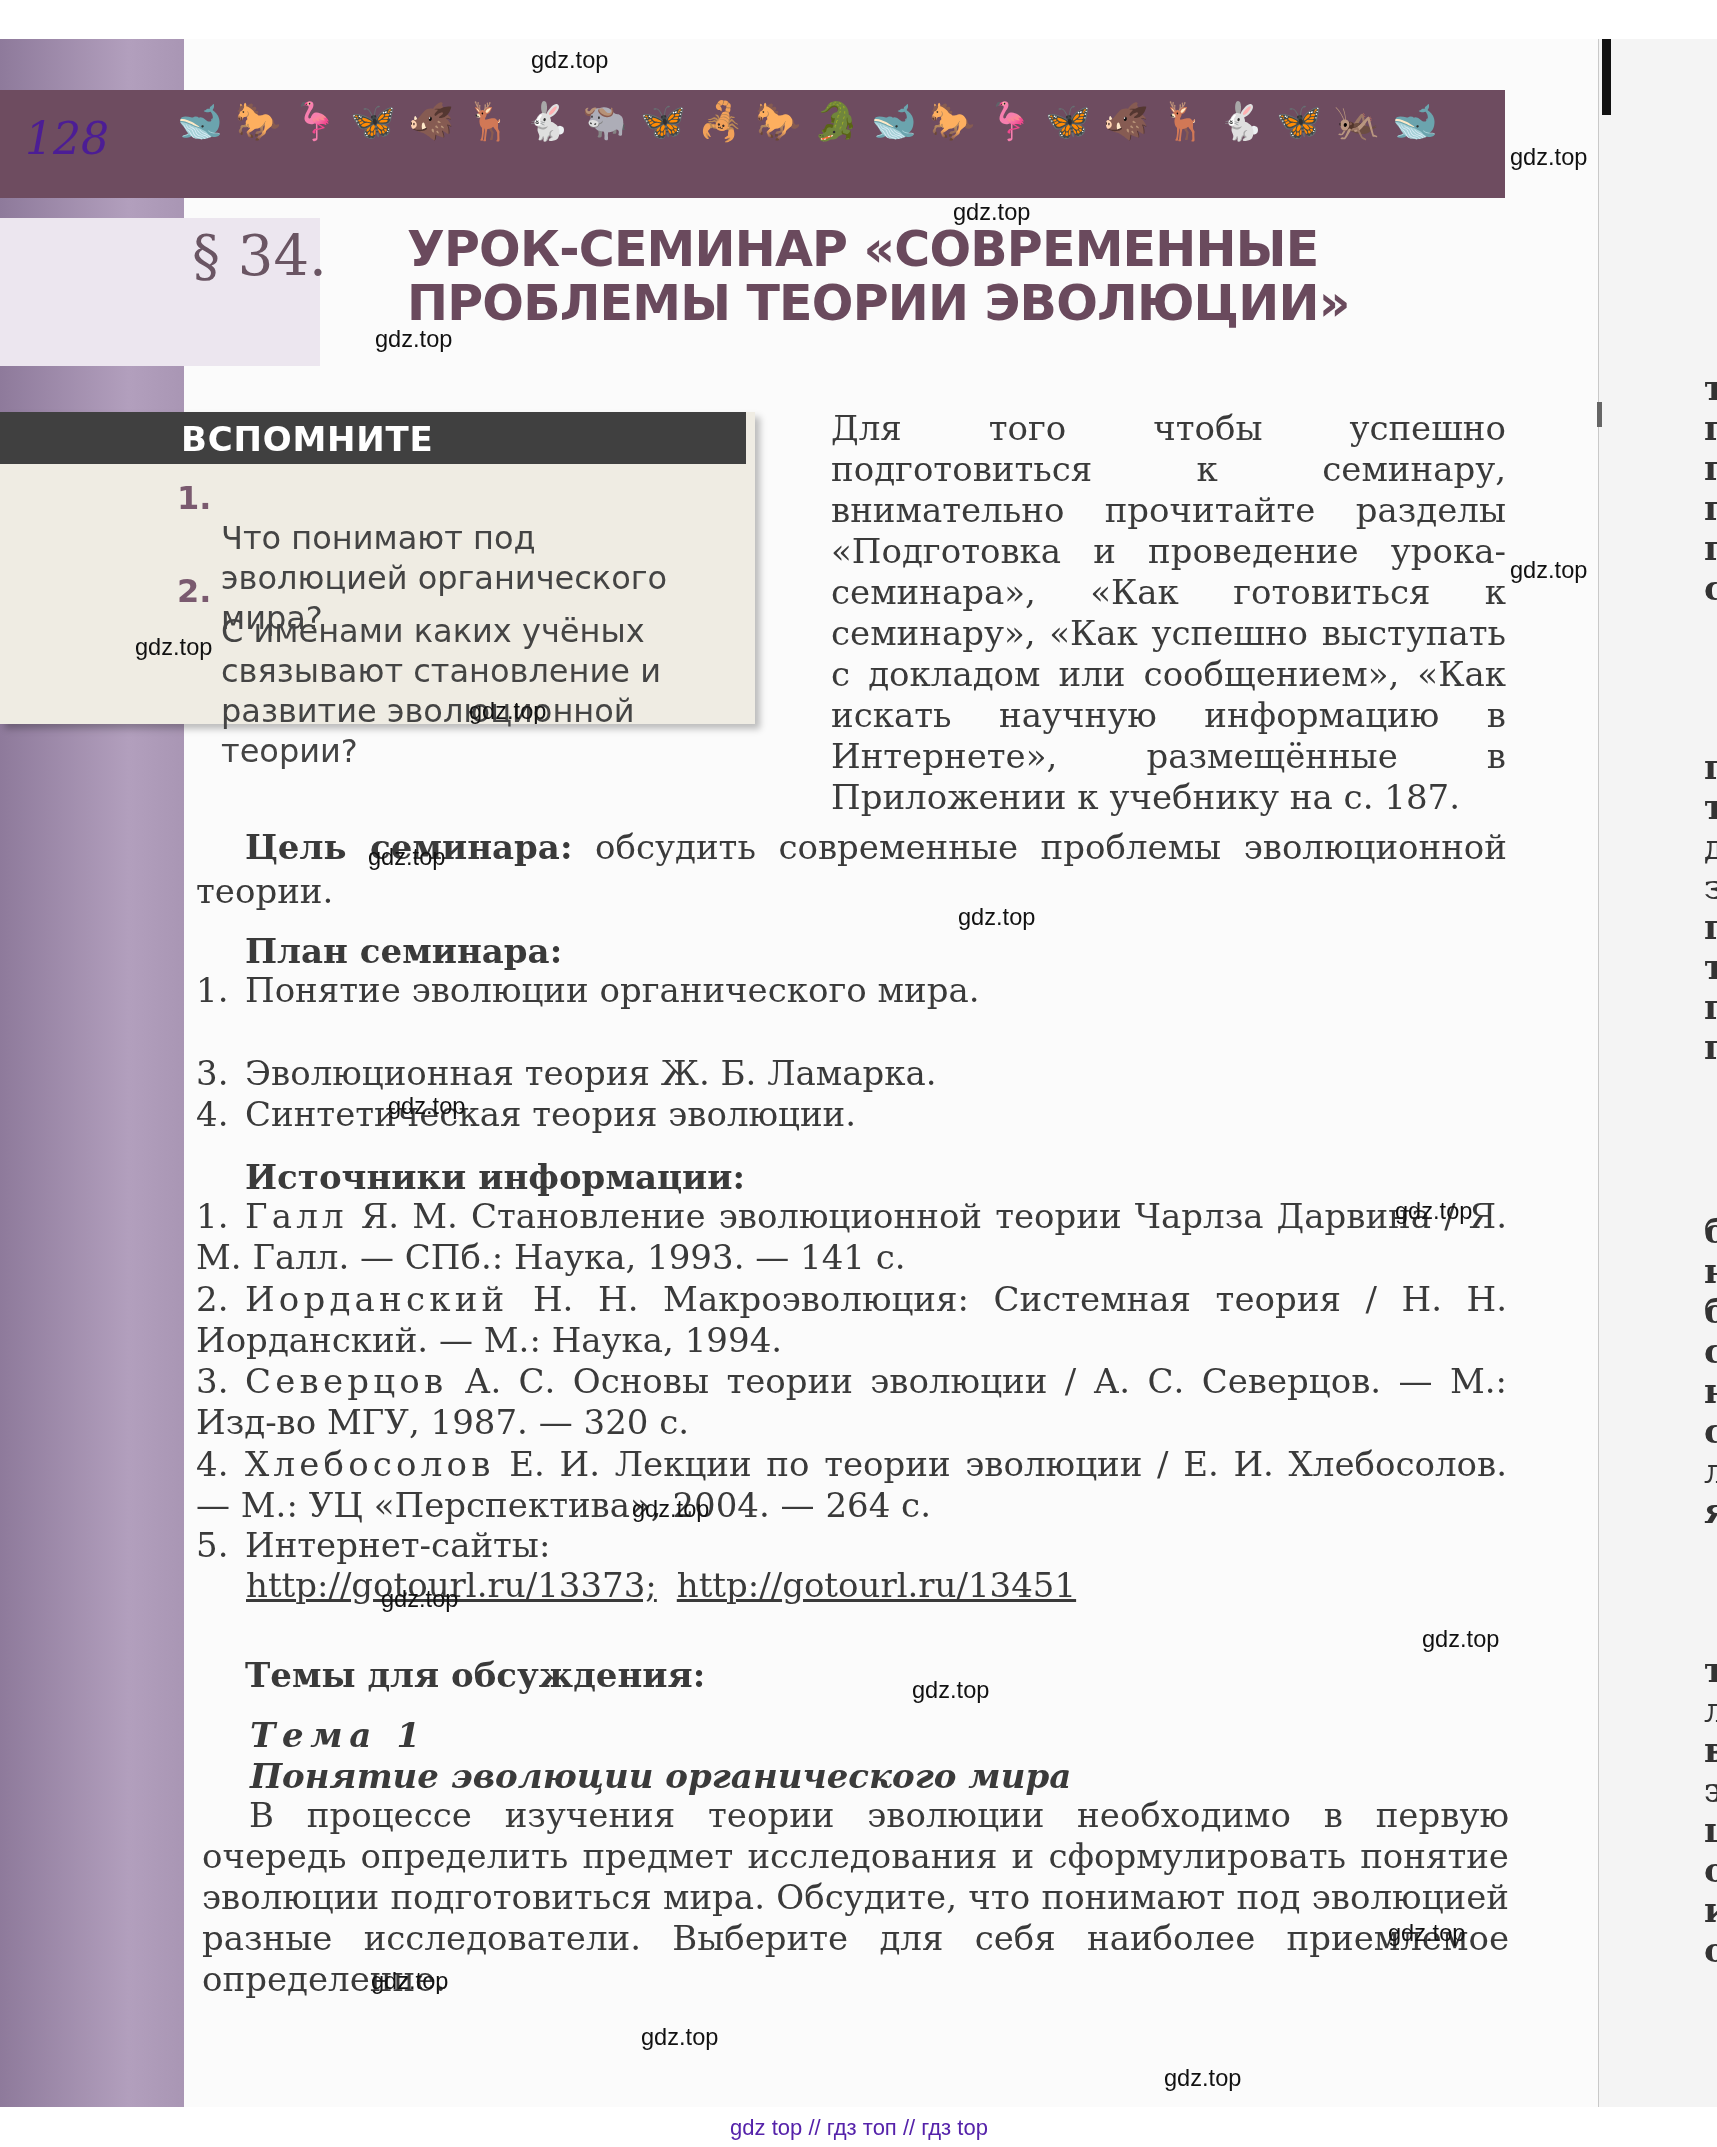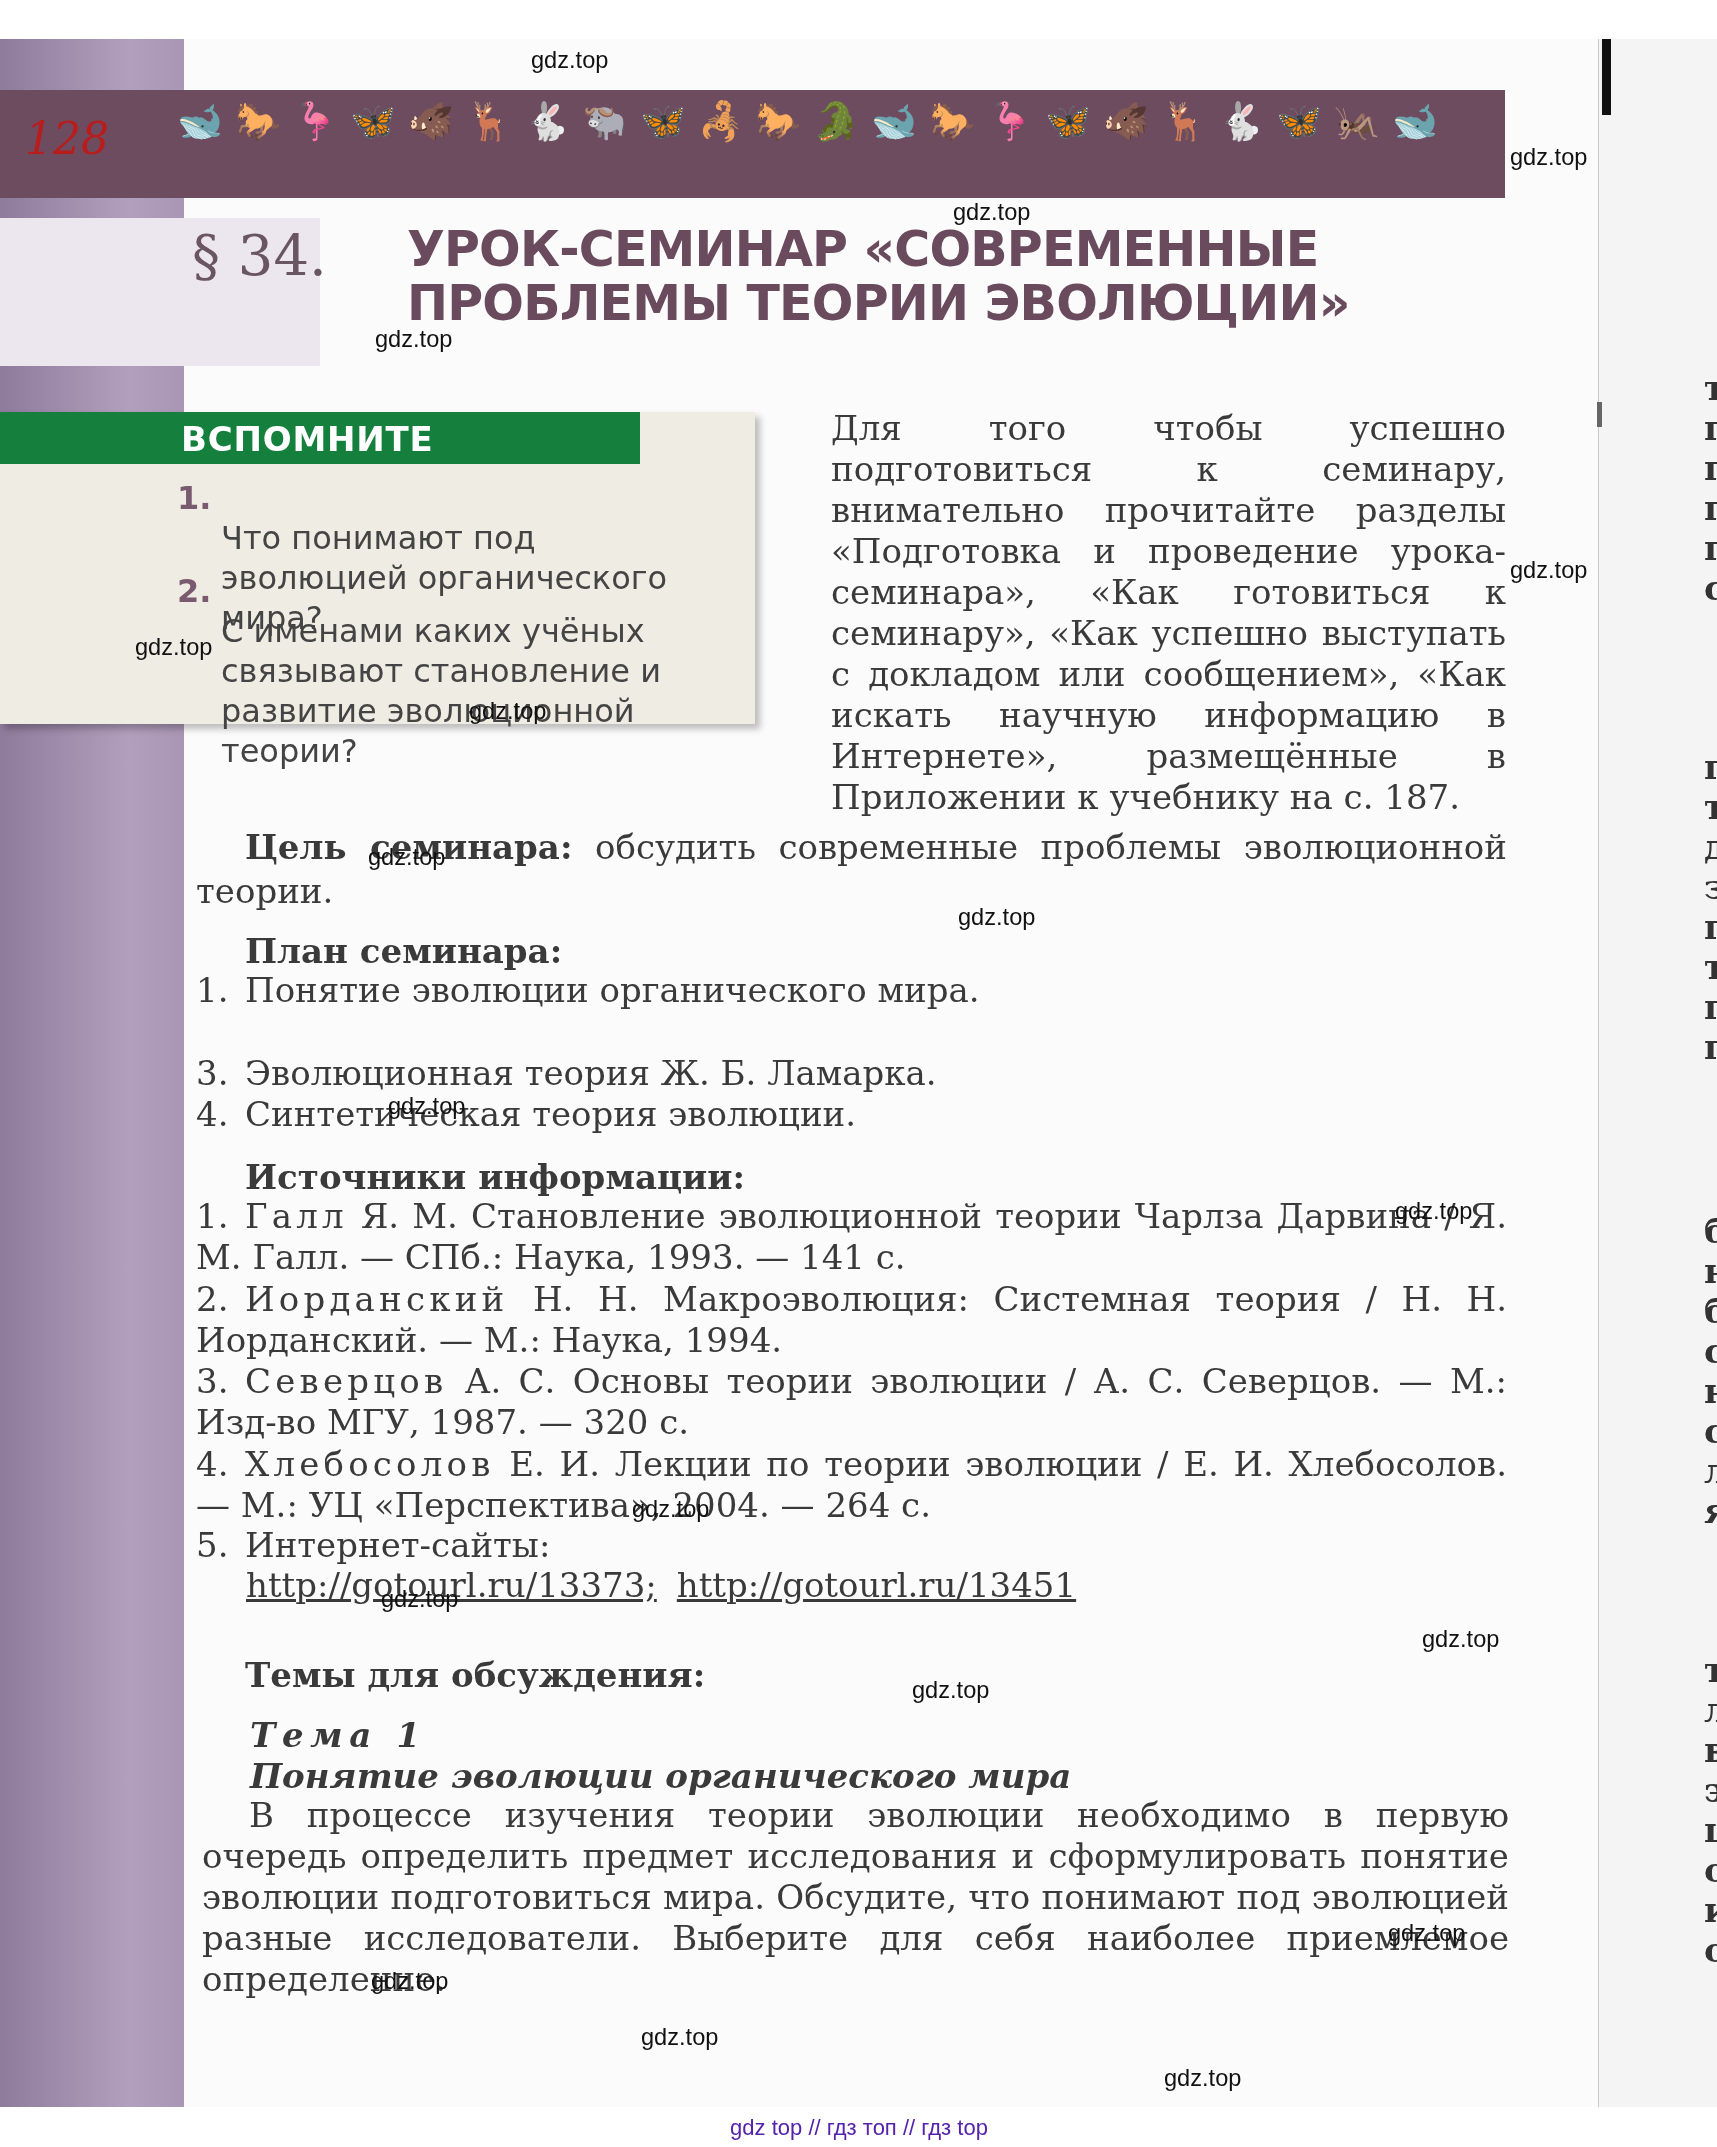--- a/index.html
+++ b/index.html
@@ -15,30 +15,30 @@
     font-family: "Liberation Sans", sans-serif; font-size: 22px; color: #22cc22; margin-top: 32px;
   }
   .page { position: absolute; left: 0; top: 39px; width: 1718px; height: 2068px; background: #fbfbfb; }
   .left-strip { position: absolute; left: 0; top: 0; width: 184px; height: 2068px; background: linear-gradient(90deg,#8e7a9b,#b29fbd 70%,#a996b4); }
   .right-page { position: absolute; left: 1598px; top: 0; width: 120px; height: 2068px; background: #f4f4f4; border-left: 1.7px solid #c9c9c9; }
   .right-page .mark { position: absolute; left: 3.4px; top: 0; width: 8.4px; height: 76px; background: #111; }
   .right-page .mark2 { position: absolute; left: -1.7px; top: 363px; width: 5px; height: 25px; background: #666; }
   .right-letters { position: absolute; left: 105px; font-size: 34px; line-height: 40px; color: #333; font-weight: bold; }
 
   .header-band { position: absolute; left: 0; top: 51px; width: 1505px; height: 108px; background: #6e4c60; }
-  .page-number { position: absolute; left: 25px; top: 74px; font-size: 44px; font-style: italic; color: #b91c1c; }
+  .page-number { position: absolute; left: 25px; top: 74px; font-size: 44px; font-style: italic; color: #4c1d95; }
   .animals { position: absolute; left: 177px; top: 57px; width: 1265px; height: 51px; display: flex; gap: 11.8px; align-items: center; }
   .animal { color: #e8e0e6; font-size: 37px; line-height: 51px; }
 
   .title-box { position: absolute; left: 0; top: 179px; width: 320px; height: 148px; background: #ece6ef; }
   .section-num { position: absolute; left: 192px; top: 184px; font-size: 56px; color: #6a5563; font-family: "DejaVu Serif", serif; }
   .section-title { position: absolute; left: 371px; top: 184px; font-family: "DejaVu Sans", sans-serif; font-weight: bold; font-size: 49px; line-height: 54px; color: #6a4a5d; letter-spacing: -0.8px; margin-left: 36px; }
 
   .remember-box { position: absolute; left: 0; top: 373px; width: 755px; height: 312px; background: #efece3; box-shadow: 5px 5px 6.7px rgba(0,0,0,0.25); }
-  .remember-header { position: absolute; left: 0; top: 0; width: 640px; height: 52px; background: #15803d; }
+  .remember-header { position: absolute; left: 0; top: 0; width: 746px; height: 52px; background: #404040; }
   .remember-title { position: absolute; left: 181px; top: 6.7px; font-family: "DejaVu Sans", sans-serif; font-weight: bold; font-size: 34px; color: #ffffff; letter-spacing: 0.8px; }
   .q { position: absolute; left: 177px; font-family: "DejaVu Sans", sans-serif; font-size: 32px; line-height: 40px; color: #444; width: 557px; }
   .q .num { color: #7a5a6f; font-weight: bold; display: inline-block; width: 44px; }
   .q .txt { display: inline-block; vertical-align: top; width: 506px; margin-left: 44px; }
 
   .intro { position: absolute; left: 831px; top: 369px; width: 675px; font-size: 34px; line-height: 41px; text-align: justify; }
   .goal { position: absolute; left: 196px; top: 786px; width: 1311px; font-size: 34px; line-height: 44px; text-indent: 49px; text-align: justify; }
   .goal b { font-weight: bold; }
   .block-title { position: absolute; left: 245px; font-size: 34px; font-weight: bold; }
   .list-item { position: absolute; left: 196px; width: 1311px; font-size: 34px; line-height: 41px; }

